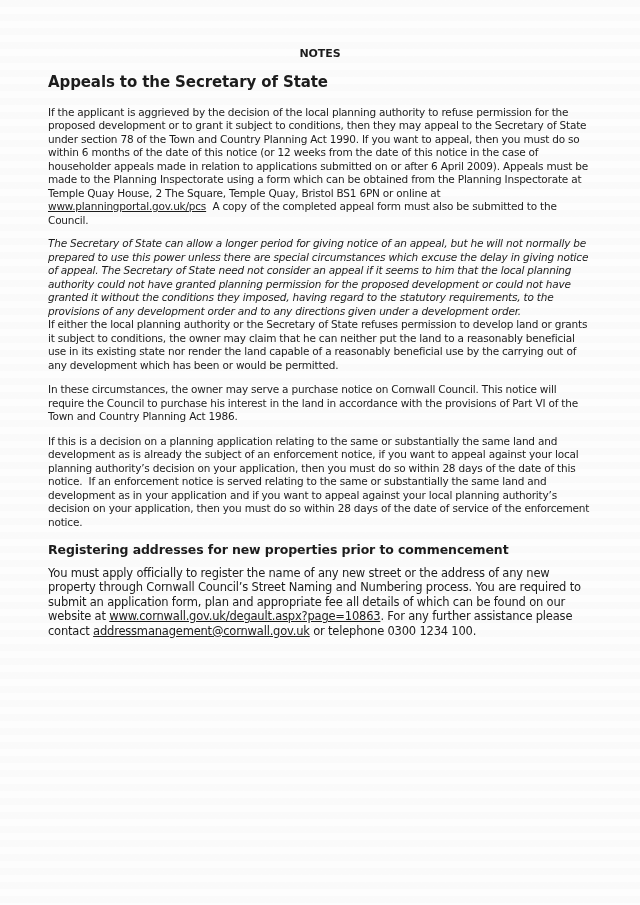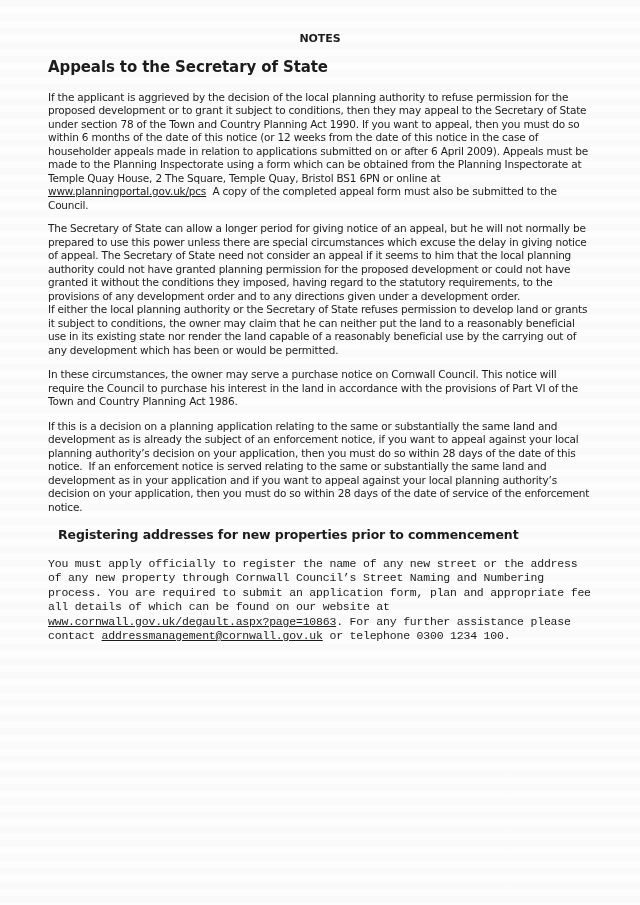--- a/index.html
+++ b/index.html
@@ -5,21 +5,21 @@
   html,body{margin:0;padding:0;}
   body{
     width:640px;height:905px;
     background:#f4f4f4;
     font-family:"DejaVu Sans","Liberation Sans",sans-serif;
   }
   .page{
     position:relative;
     width:640px;height:905px;
     box-sizing:border-box;
-    padding:32px 48px 0 48px;
+    padding:47px 48px 0 48px;
     background:#fdfdfd;
     background-image:repeating-linear-gradient(180deg, rgba(0,0,0,0.012) 0 7px, rgba(0,0,0,0) 7px 14px);
     color:#1c1c1c;
     overflow:hidden;
   }
   .doc-title{
     font-size:11px;font-weight:bold;text-align:center;
     letter-spacing:-0.1px;line-height:13.5px;
   }
   .h-small{
@@ -27,33 +27,33 @@
   }
   .h-appeals{margin-top:14px;}
   .h-purchase{margin-top:10px;font-size:10.5px;}
   .body-p{
     margin:0;
     font-size:10.5px;line-height:13.5px;letter-spacing:-0.2px;
     white-space:pre-wrap;
     text-align:left;
   }
   .mt-first{margin-top:17px;}
-  .mt-std{margin-top:10px;}
+  .mt-std{margin-top:10px;font-style:italic;}
   .mt-std2{margin-top:11px;}
   .big-p{
     margin:0;
     font-size:11.5px;line-height:14.4px;letter-spacing:-0.2px;
     white-space:pre-wrap;
   }
   .approval-note{margin-top:26px;}
   .h-registering{
     margin-top:13px;
-    font-size:12.5px;font-weight:bold;letter-spacing:-0.1px;line-height:16px;margin-left:10px;
+    font-size:12.5px;font-weight:bold;letter-spacing:-0.1px;line-height:16px;
   }
-  .registering-p{margin-top:14px;font-family:Liberation Mono, monospace;}
+  .registering-p{margin-top:8px;}
   .doc-link{
     color:#1c1c1c;
     text-decoration:underline;
     cursor:pointer;
   }
 </style>
 </head>
 <body>
 
 <div class="page">

